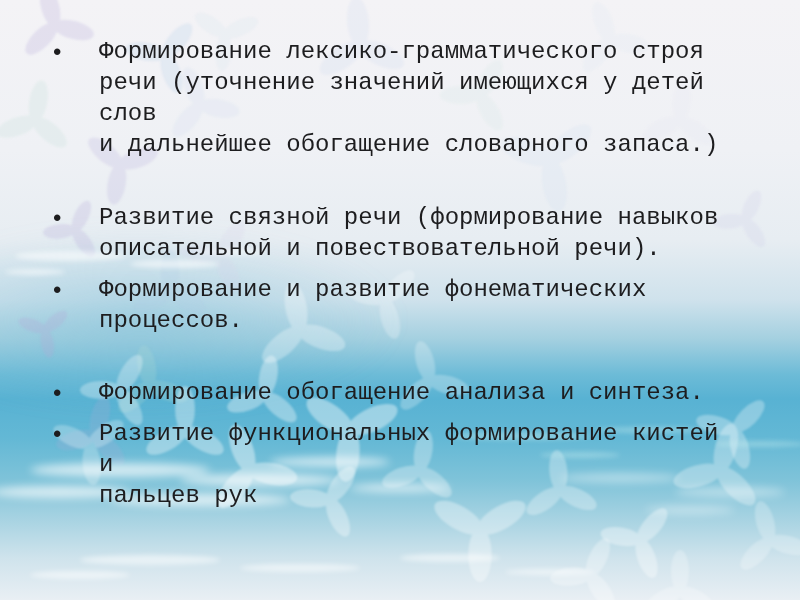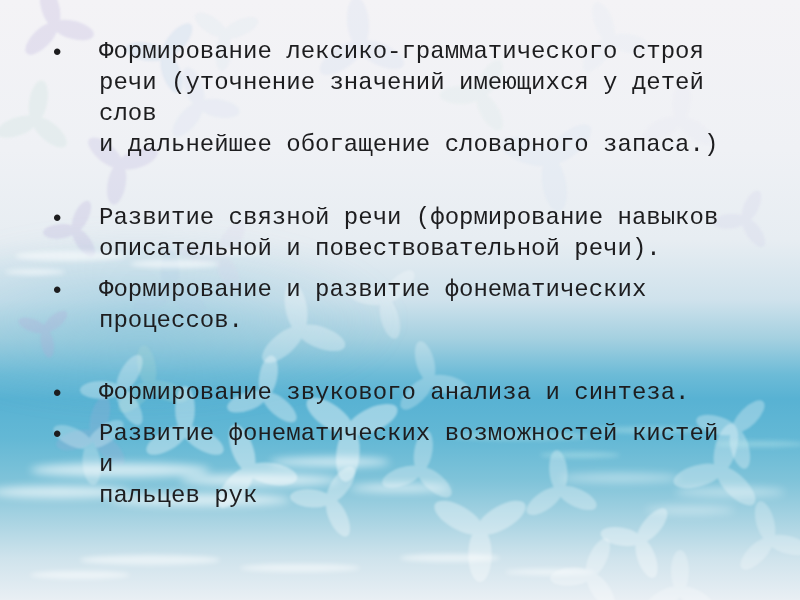--- a/index.html
+++ b/index.html
@@ -172,23 +172,23 @@
     </div>
 
     <div class="bullet-item sp-after-2">
       <span class="bullet-marker">•</span>
       <span class="bullet-text">Формирование и развитие фонематических
 процессов.</span>
     </div>
 
     <div class="bullet-item sp-after-3">
       <span class="bullet-marker">•</span>
-      <span class="bullet-text">Формирование звукового анализа и синтеза.</span>
+      <span class="bullet-text">Формирование обогащение анализа и синтеза.</span>
     </div>
 
     <div class="bullet-item sp-after-4">
       <span class="bullet-marker">•</span>
-      <span class="bullet-text">Развитие фонематических возможностей кистей и
+      <span class="bullet-text">Развитие функциональных формирование кистей и
 пальцев рук</span>
     </div>
 
   </div>
 </div>
 
 </body></html>

